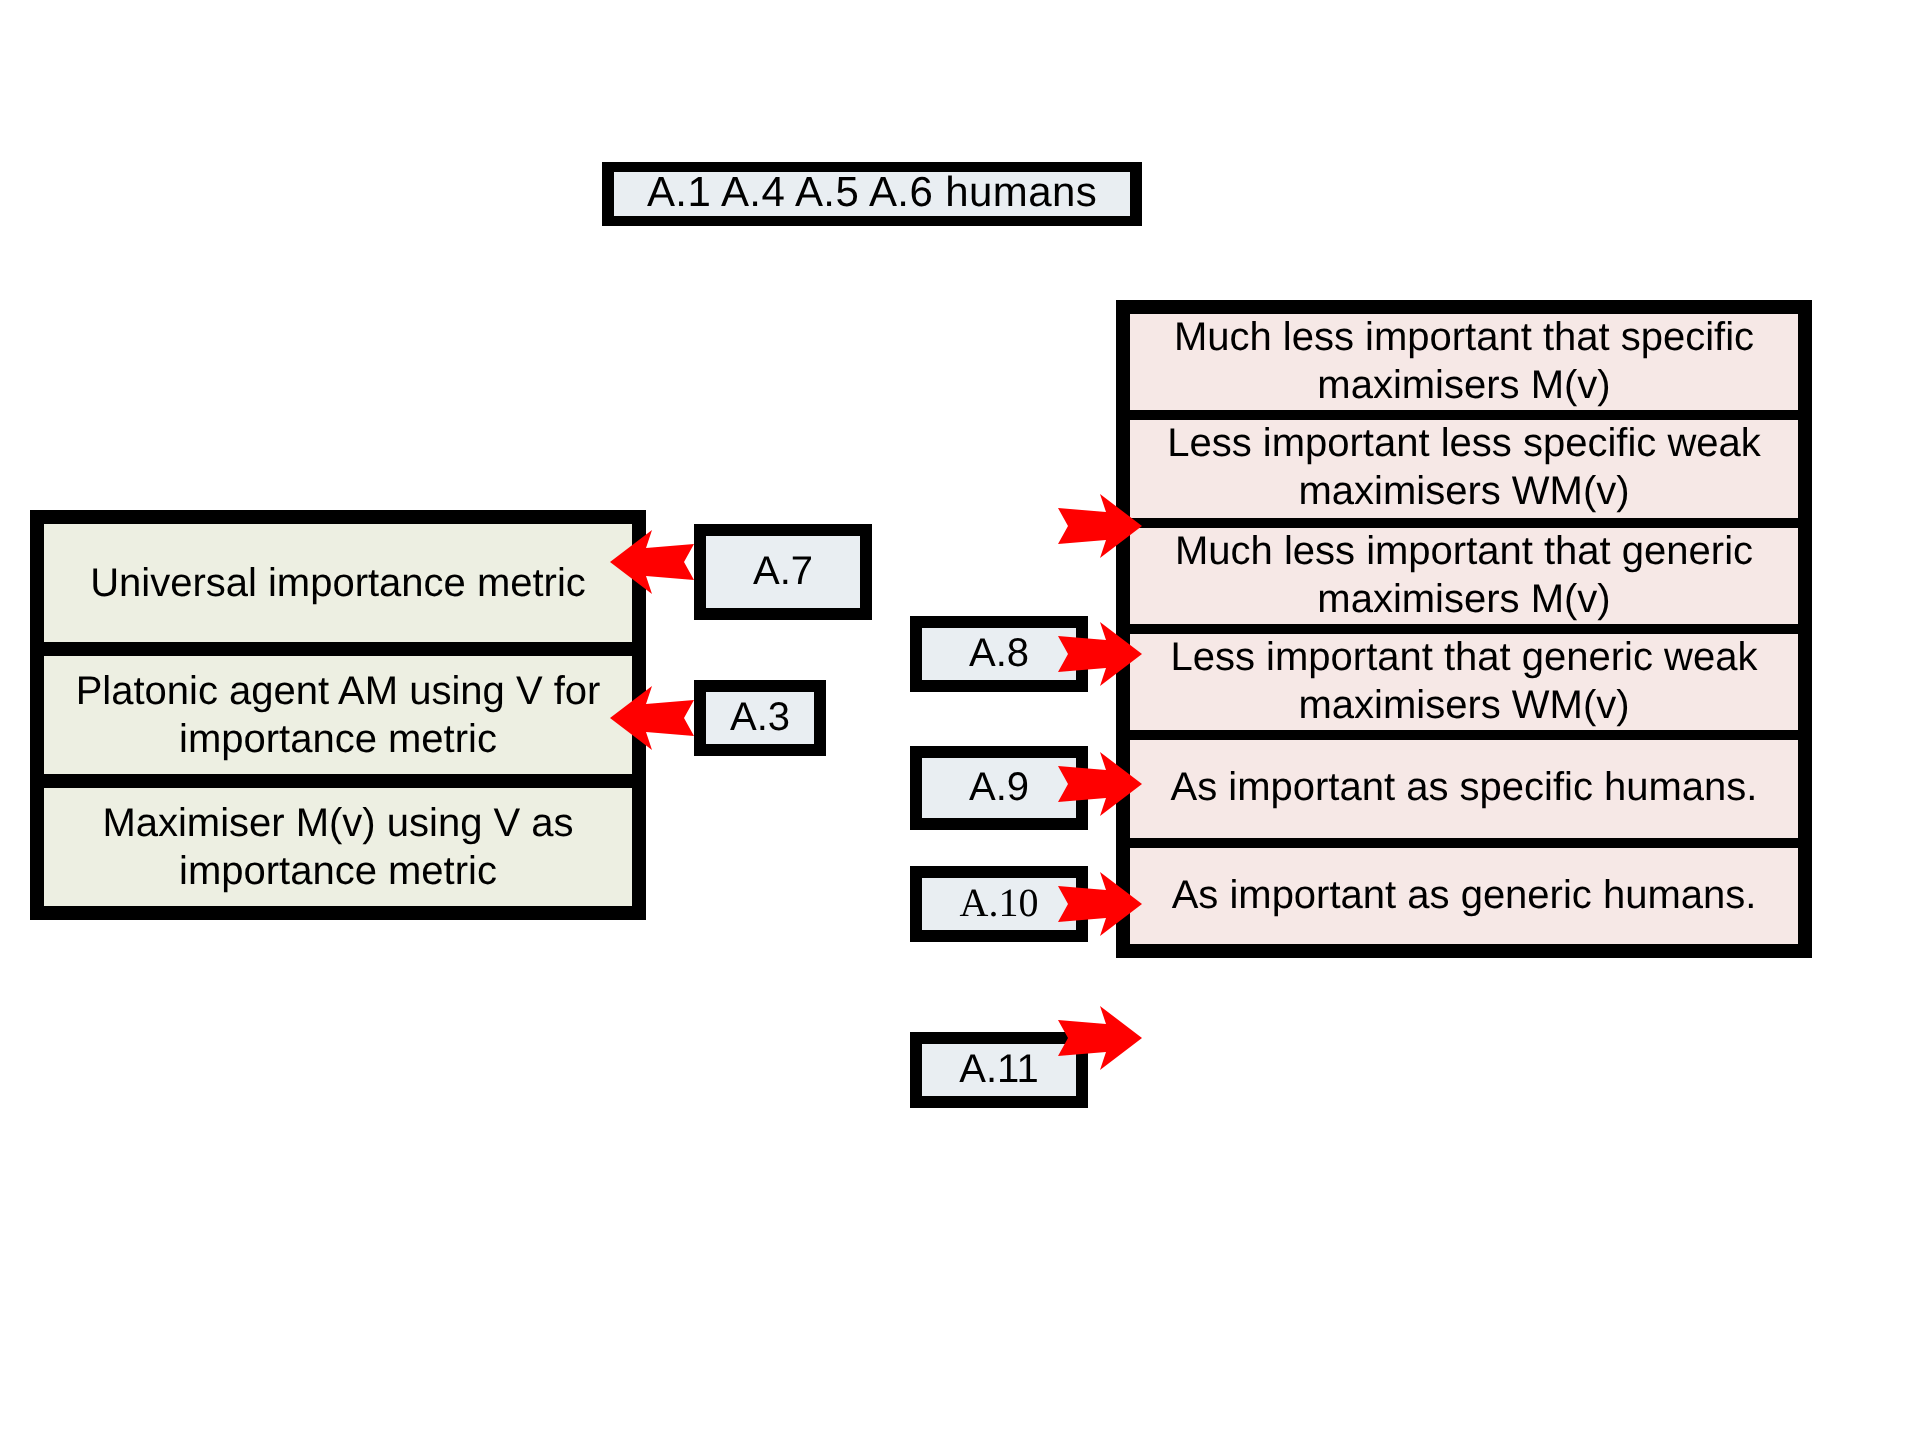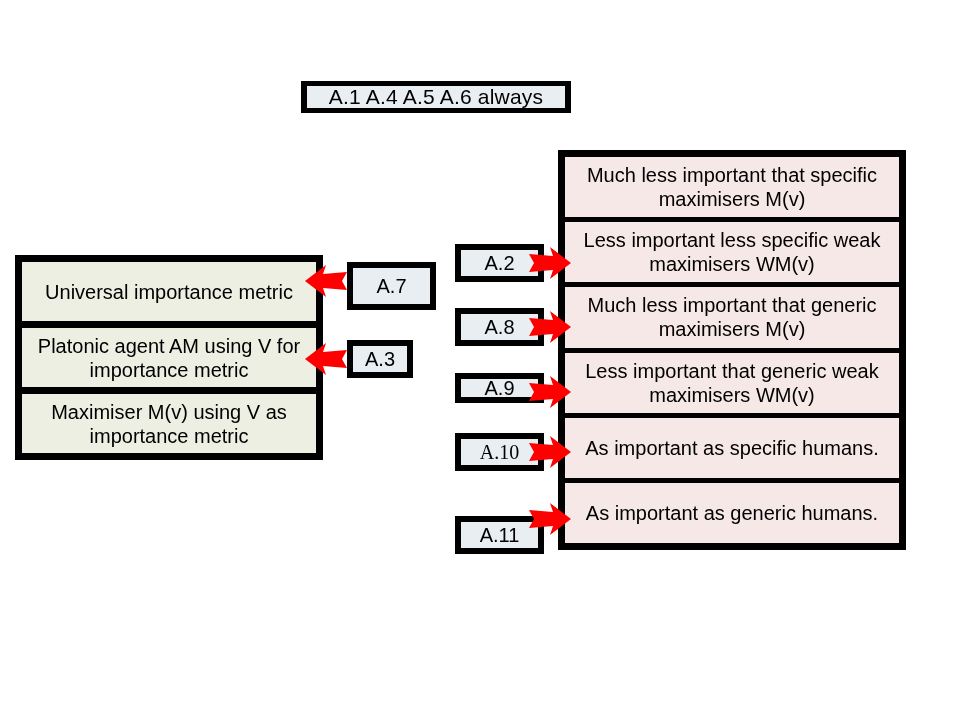--- a/index.html
+++ b/index.html
@@ -82,21 +82,21 @@
     padding: 0 4px;
     box-sizing: border-box;
   }
 
   
   #right-stack {
     position: absolute;
     left: 558px;
     top: 150px;
     width: 348px;
-    height: 400px;
+    height: 329px;
     background: #000000;
     box-sizing: border-box;
     padding: 7px;
     display: flex;
     flex-direction: column;
     gap: 5px;
   }
   #right-stack .row {
     flex: 1 1 0;
     background: #f6e8e6;
@@ -136,21 +136,21 @@
     pointer-events: none;
   }
   .arrow svg { display: block; width: 100%; height: 100%; }
 </style>
 </head>
 <body>
 
 <div id="canvas">
 
   <div class="frame" id="title-box">
-    <div class="inner">A.1 A.4 A.5 A.6 always</div>
+    <div class="inner">A.1 A.4 A.5 A.6 humans</div>
   </div>
 
   <div id="left-stack">
     <div class="row">Universal importance metric</div>
     <div class="row">Platonic agent AM using V for importance metric</div>
     <div class="row">Maximiser M(v) using V as importance metric</div>
   </div>
 
   <div id="right-stack">
     <div class="row">Much less important that specific maximisers M(v)</div>
@@ -161,27 +161,24 @@
     <div class="row">As important as generic humans.</div>
   </div>
 
   <div class="tag" style="left:347px; top:262px; width:89px; height:48px;">
     <div class="inner">A.7</div>
   </div>
   <div class="tag" style="left:347px; top:340px; width:66px; height:38px;">
     <div class="inner">A.3</div>
   </div>
 
-  <div class="tag" style="left:455px; top:244px; width:89px; height:38px;">
-    <div class="inner">A.2</div>
-  </div>
   <div class="tag" style="left:455px; top:308px; width:89px; height:38px;">
     <div class="inner">A.8</div>
   </div>
-  <div class="tag" style="left:455px; top:373px; width:89px; height:30px;">
+  <div class="tag" style="left:455px; top:373px; width:89px; height:42px;">
     <div class="inner">A.9</div>
   </div>
   <div class="tag" style="left:455px; top:433px; width:89px; height:38px;font-family:Liberation Serif, serif;">
     <div class="inner">A.10</div>
   </div>
   <div class="tag" style="left:455px; top:516px; width:89px; height:38px;">
     <div class="inner">A.11</div>
   </div>
 
   <div class="arrow" style="left:304px; top:261px;">

